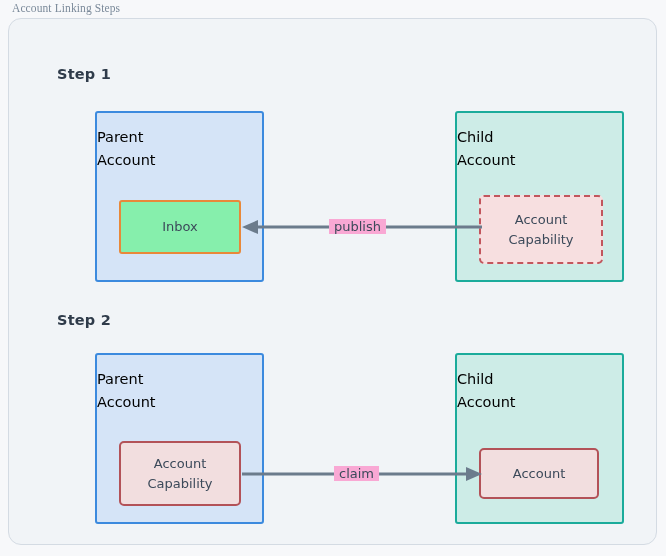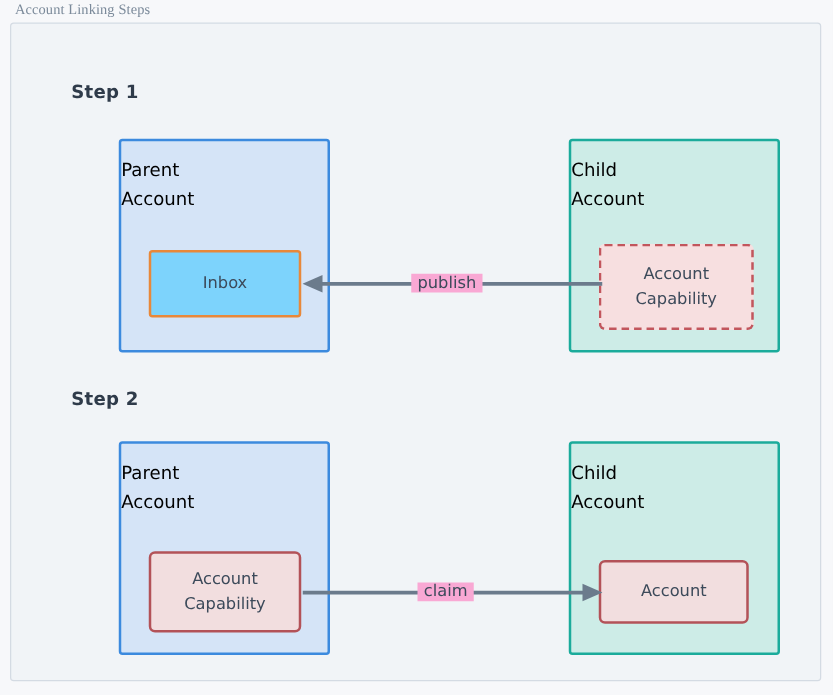--- a/index.html
+++ b/index.html
@@ -28,21 +28,21 @@
 
   .panel {
     position: absolute;
     left: 8px;
     top: 18px;
     width: 649px;
     height: 527px;
     box-sizing: border-box;
     background: #f1f4f7;
     border: 1px solid #d4dbe3;
-    border-radius: 3px;
+    border-radius: 13px;
   }
 
   .step-label {
     position: absolute;
     font-size: 14.5px;
     font-weight: bold;
     color: #2f3b4a;
     letter-spacing: 0.2px;
   }
   .step-label.s1 { left: 48px; top: 47px; }
@@ -90,21 +90,21 @@
     justify-content: center;
     text-align: center;
     font-size: 13px;
     line-height: 20px;
     color: #3c4a5a;
     white-space: pre-line;
     border-width: 2px;
     border-style: solid;
   }
   .node.inbox {
-    background: #7dd3fc;
+    background: #86efac;
     border-color: #e8883a;
     border-radius: 3px;
   }
   .node.cap-dashed {
     background: #f7dfe0;
     border-color: #c2565d;
     border-style: dashed;
     border-radius: 5px;
   }
   .node.cap-solid {

